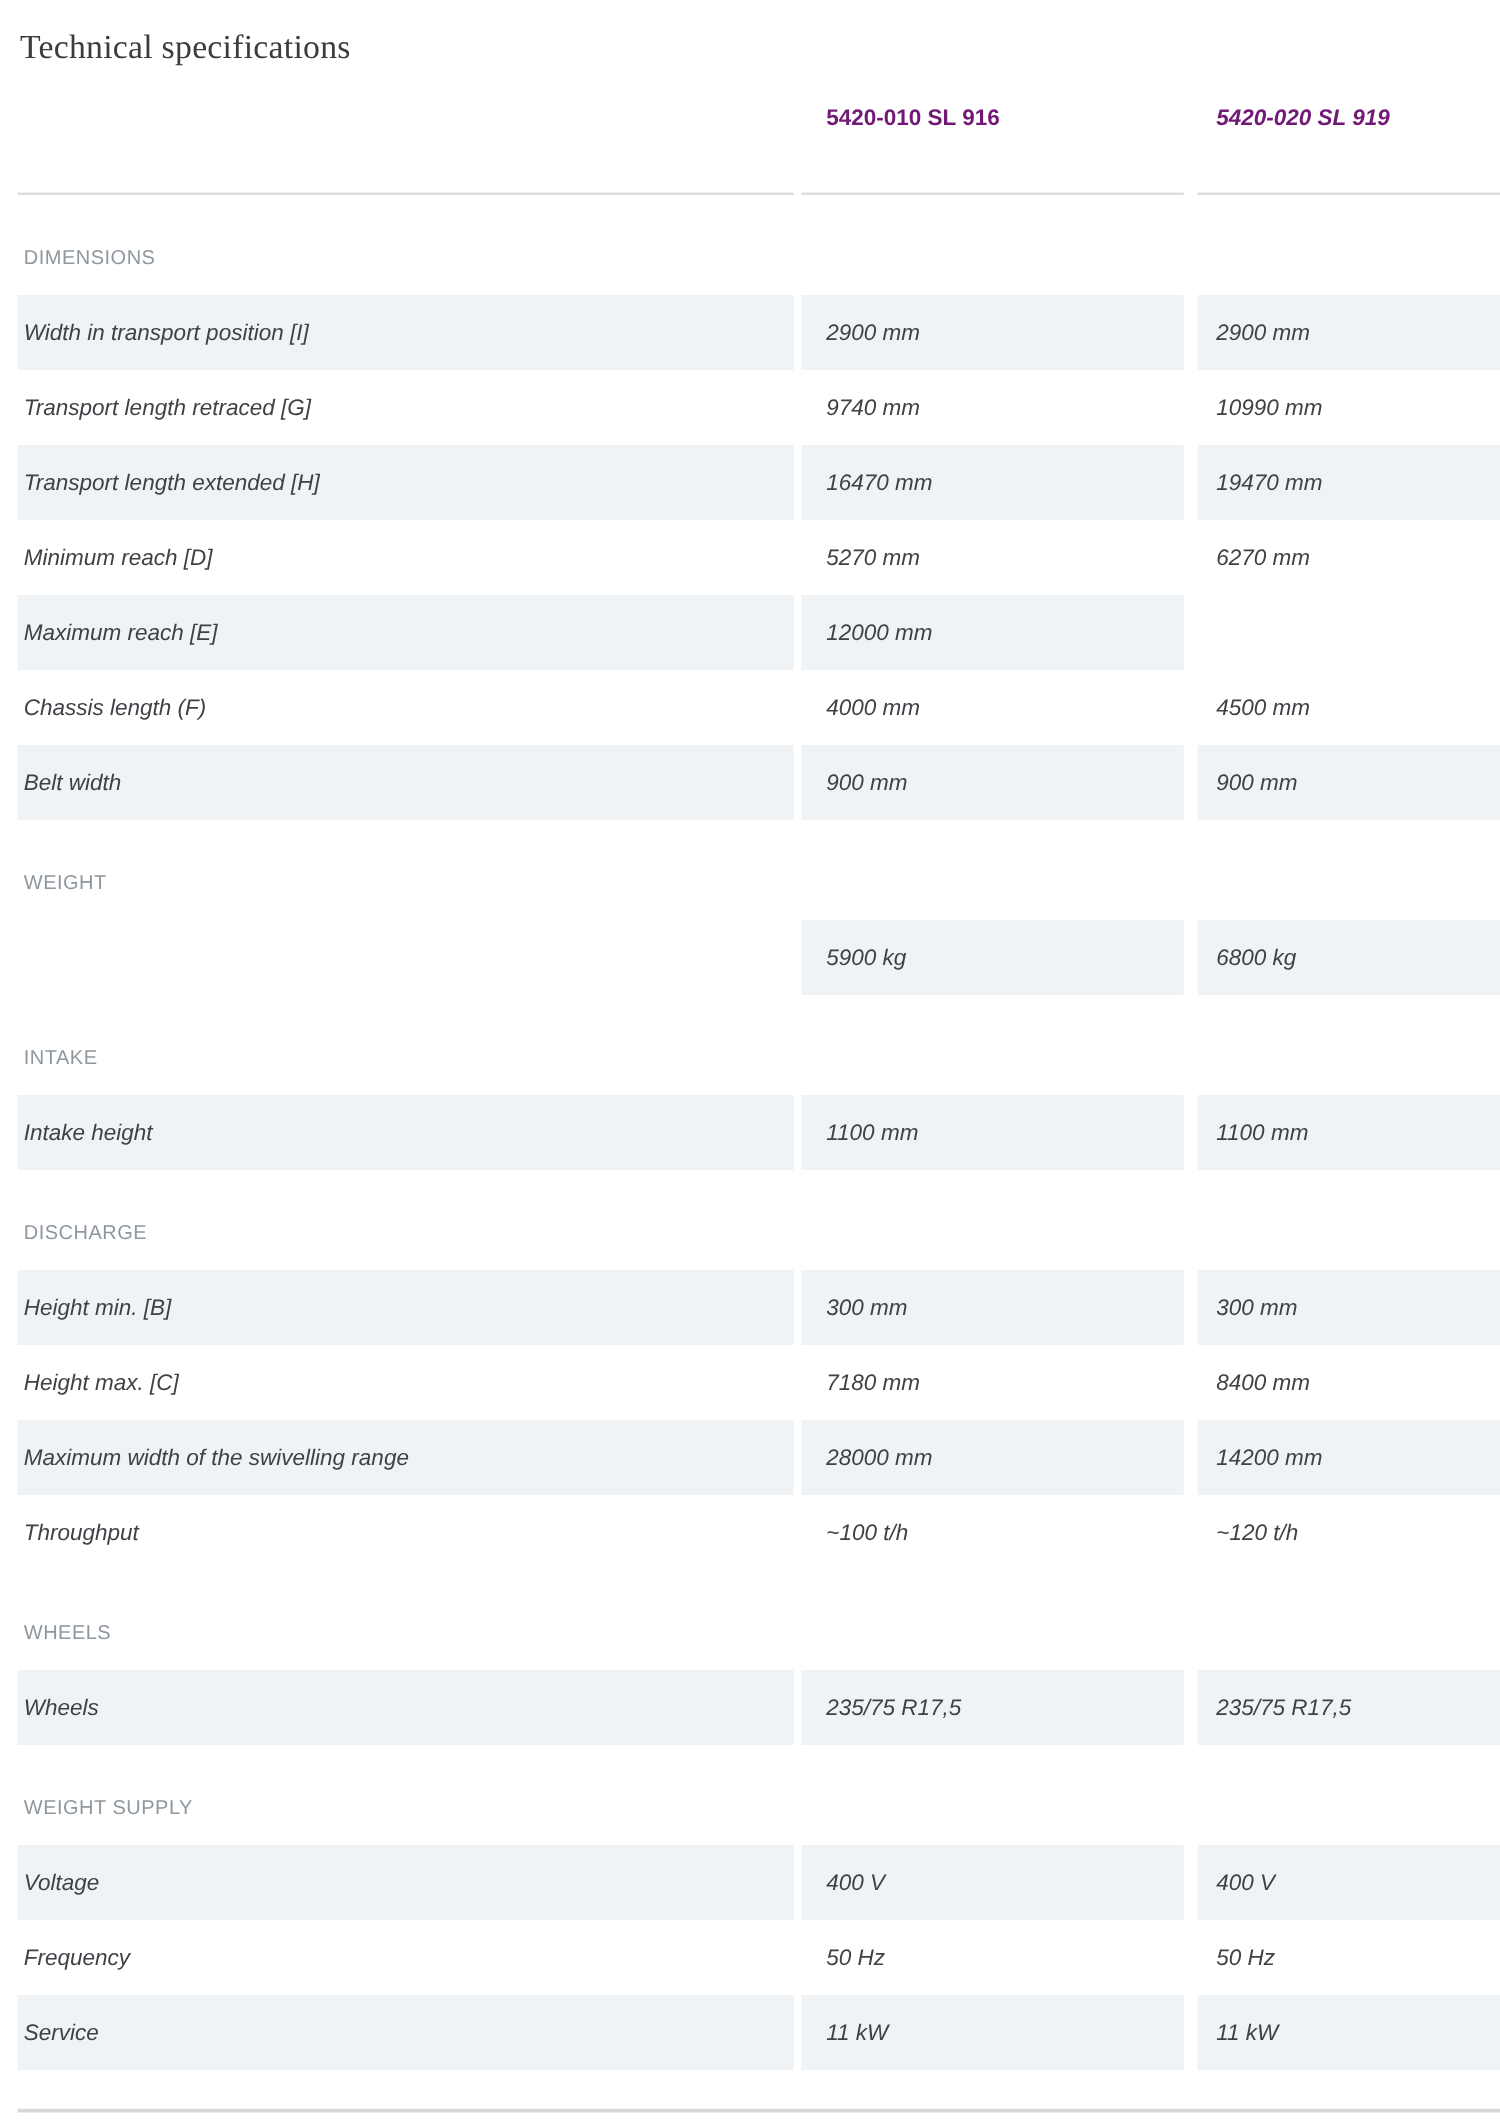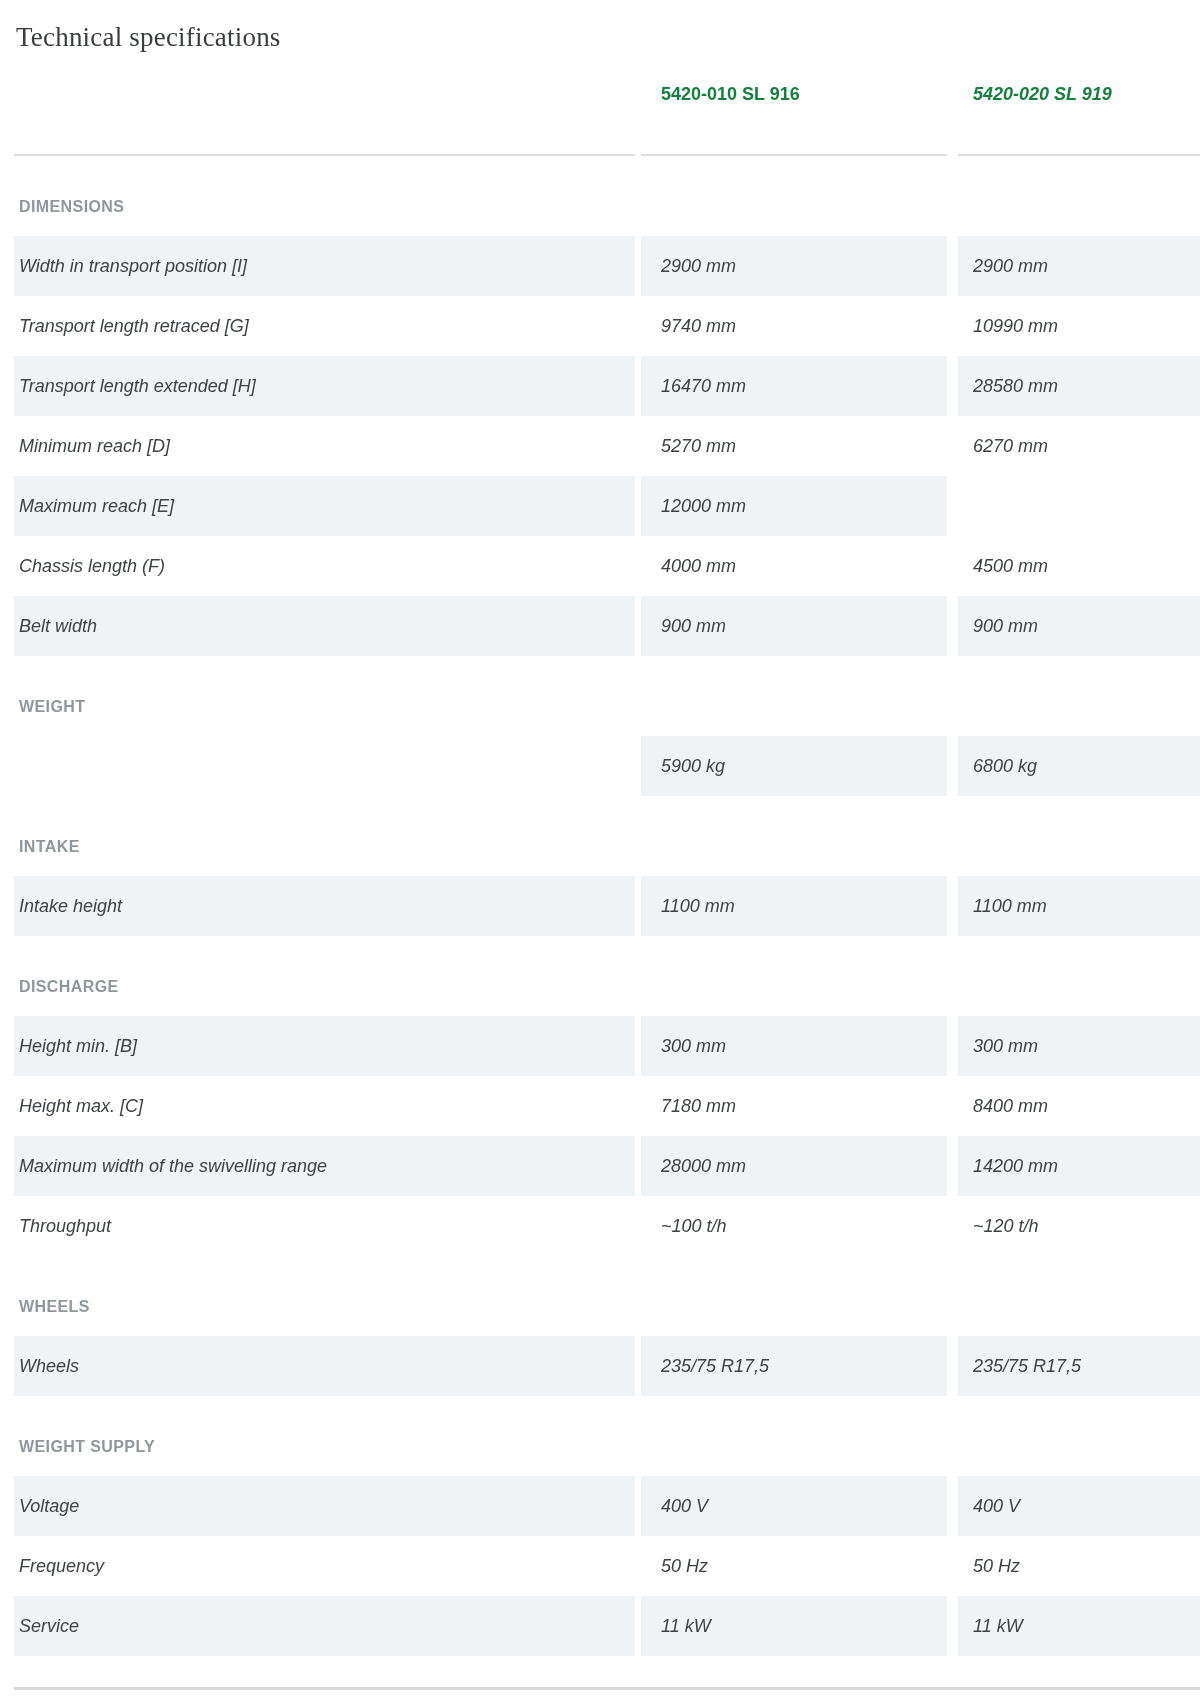--- a/index.html
+++ b/index.html
@@ -24,37 +24,37 @@
     font-family: Liberation Serif, serif;
   }
   .grid-cols {
     display: grid;
     grid-template-columns: 621px 6px 306px 11px 1fr;
   }
   .col-headers { margin-top: 31px; }
   .col-header {
     font-size: 18px;
     font-weight: 700;
-    color: #15803d;
+    color: #701a75;
   }
   .col-header.c1 { grid-column: 3; padding-left: 20px; }
   .col-header.c2 { grid-column: 5; padding-left: 15px; font-style: italic; }
   .underline { position: absolute; bottom: 0; left: 0; right: 0; }
   .underline .seg { height: 2px; background: #dadde1; }
   .underline .seg.s1 { grid-column: 1; }
   .underline .seg.s2 { grid-column: 3; }
   .underline .seg.s3 { grid-column: 5; }
 
   
   .section-header {
     height: 80px;
     padding-top: 42px;
     padding-left: 5px;
     font-size: 16px;
-    font-weight: 700;
+    font-weight: 400;
     color: #8f979e;
     letter-spacing: 0.4px;
   }
 
   .spec-row { height: 60px; font-style: italic; }
   .spec-row .cell {
     display: flex;
     align-items: center;
     font-size: 18px;
     color: #3e4246;
@@ -100,21 +100,21 @@
         <div class="cell v2">2900 mm</div>
       </div>
       <div class="spec-row grid-cols">
         <div class="cell label">Transport length retraced [G]</div>
         <div class="cell v1">9740 mm</div>
         <div class="cell v2">10990 mm</div>
       </div>
       <div class="spec-row grid-cols shaded">
         <div class="cell label">Transport length extended [H]</div>
         <div class="cell v1">16470 mm</div>
-        <div class="cell v2">28580 mm</div>
+        <div class="cell v2">19470 mm</div>
       </div>
       <div class="spec-row grid-cols">
         <div class="cell label">Minimum reach [D]</div>
         <div class="cell v1">5270 mm</div>
         <div class="cell v2">6270 mm</div>
       </div>
       <div class="spec-row grid-cols shaded">
         <div class="cell label">Maximum reach [E]</div>
         <div class="cell v1">12000 mm</div>
       </div>

